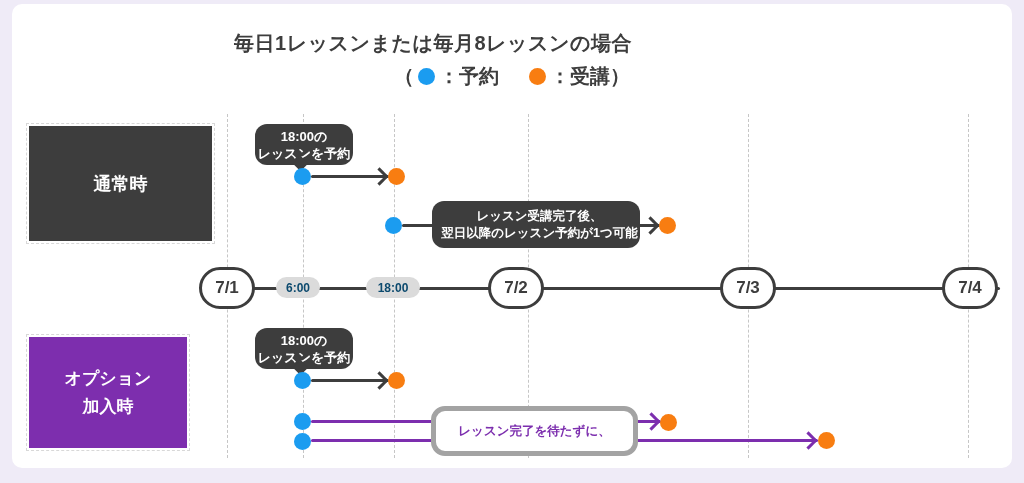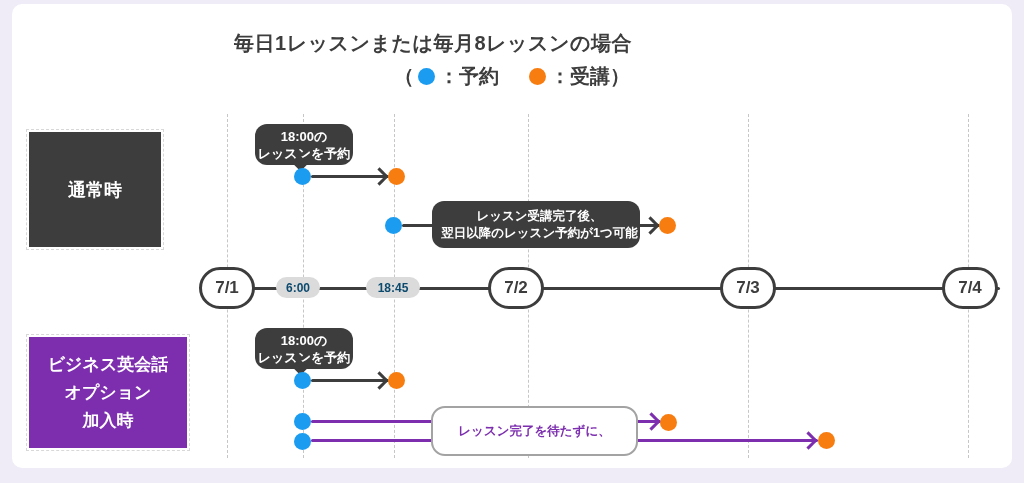--- a/index.html
+++ b/index.html
@@ -28,21 +28,21 @@
   }
   .legend .gap { width:26px; }
   .legend-dot { width:17px; height:17px; border-radius:50%; display:inline-block; margin:0 4px; }
 
   
   .label-box {
     display:flex; flex-direction:column; align-items:center; justify-content:center;
     color:#fff; font-weight:bold; text-align:center;
     outline:1px dashed #D8D8D8; outline-offset:2px;
   }
-  .box-normal { left:29px; top:132px; width:132px; height:115px; background:#3D3D3D; font-size:18px; }
+  .box-normal { left:29px; top:126px; width:183px; height:115px; background:#3D3D3D; font-size:18px; }
   .box-business { left:29px; top:337px; width:158px; height:111px; background:#7D2EAE; font-size:17px; line-height:28px; }
 
   
   .vline { top:114px; height:344px; width:0; border-left:1px dashed #C6C6C6; z-index:1; }
 
   
   .tl-line { left:202px; top:287px; width:798px; height:3px; background:#3D3D3D; border-radius:2px; z-index:3; }
   .date-circle {
     top:267px; width:56px; height:42px; background:#fff;
     border:3.5px solid #3D3D3D; border-radius:22px; box-sizing:border-box;
@@ -73,21 +73,21 @@
     display:flex; flex-direction:column; align-items:center; justify-content:center;
     font-size:13px; font-weight:bold; line-height:17px; white-space:nowrap;
   }
   .callout-dark.small { left:255px; width:98px; height:41px; }
   .callout-wide { left:432px; top:201px; width:201px; height:47px; border-radius:12px; font-size:12.5px;padding-left:7px; }
   .tail {
     width:11px; height:11px; background:#3D3D3D; transform:rotate(45deg); z-index:5;
   }
   .callout-purple {
     left:431px; top:406px; width:207px; height:50px; background:#fff;
-    border:2px solid #a3a3a3; border-radius:14px; box-sizing:border-box;
+    border:5px solid #a3a3a3; border-radius:14px; box-sizing:border-box;
     display:flex; flex-direction:column; align-items:center; justify-content:center;
     color:#7C2EAE; font-size:12.5px; font-weight:bold; line-height:17px; white-space:nowrap; z-index:5;
   }
 </style>
 </head>
 <body>
 
 <div class="stage">
   <div class="card abs"></div>
 
@@ -105,32 +105,31 @@
     <span>：予約</span>
     <span class="gap"></span>
     <span class="legend-dot dot-orange"></span>
     <span>：受講）</span>
   </div>
 
   <div class="abs label-box box-normal">
     <span>通常時</span>
   </div>
   <div class="abs label-box box-business">
-    <span>ビジネス英会話</span>
     <span>オプション</span>
     <span>加入時</span>
   </div>
 
   <div class="abs tl-line"></div>
   <div class="abs date-circle" style="left:199px">7/1</div>
   <div class="abs date-circle" style="left:488px">7/2</div>
   <div class="abs date-circle" style="left:720px">7/3</div>
   <div class="abs date-circle" style="left:942px">7/4</div>
   <div class="abs time-pill" style="left:276px;width:44px">6:00</div>
-  <div class="abs time-pill" style="left:366px;width:54px">18:45</div>
+  <div class="abs time-pill" style="left:366px;width:54px">18:00</div>
 
   <div class="abs callout-dark small" style="top:124px">
     <span>18:00の</span>
     <span>レッスンを予約</span>
   </div>
   <div class="abs tail" style="left:295px;top:158px"></div>
 
   <div class="abs line" style="left:311px;top:175px;width:78px"></div>
   <div class="abs head" style="left:373px;top:170px"></div>
   <div class="abs dot dot-blue" style="left:294px;top:168px"></div>

